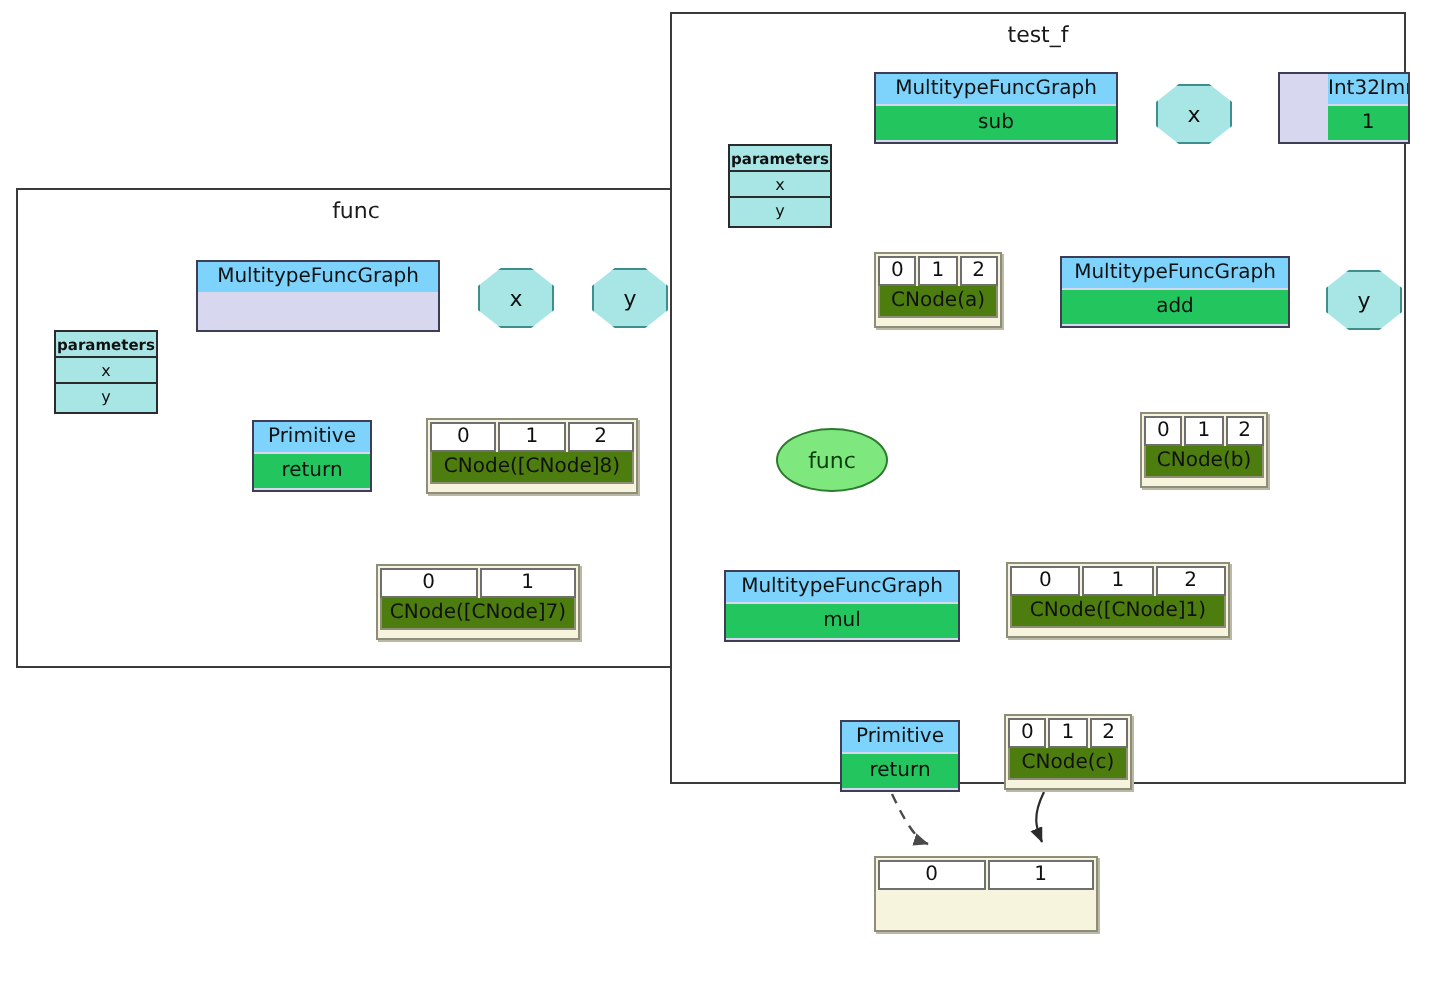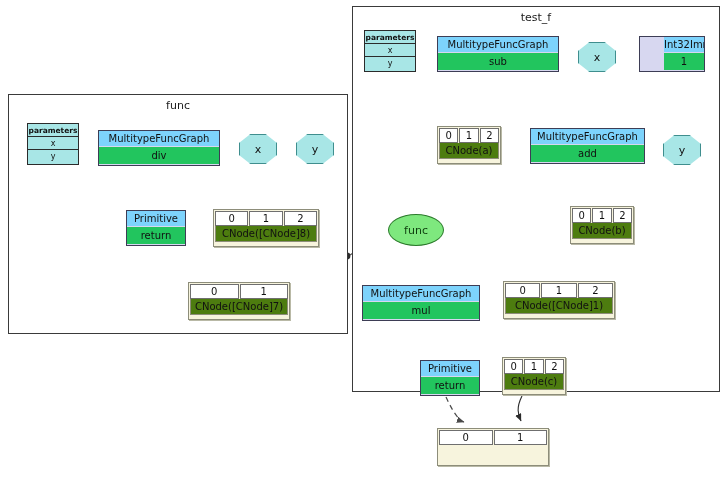--- a/index.html
+++ b/index.html
@@ -28,20 +28,21 @@
   }
 
   
   .node{position:absolute;box-sizing:border-box;}
 
   
   .params{
     border:1px solid #2b2b2b;
     background:#a8e6e6;
     box-sizing:border-box;
+    margin-top:42px;
   }
   .params .row{
     border-bottom:1px solid #2b2b2b;
     text-align:center;
     font-size:8px;
     color:#111;
     line-height:13px;
     height:13px;
     box-sizing:border-box;
   }
@@ -195,39 +196,38 @@
     
     <path d="M446,397 C452,410 458,420 464,422" fill="none" stroke="#4a4a4a" stroke-width="1.2" stroke-dasharray="5,4" marker-end="url(#ahd)"></path>
     
     <path d="M522,396 C516,408 518,414 521,421" fill="none" stroke="#2b2b2b" stroke-width="1.1" marker-end="url(#ah)"></path>
   </svg>
 
   <div class="cluster" style="left:8px;top:94px;width:340px;height:240px;">
     <div class="cluster-title">func</div>
   </div>
 
-  <div class="cluster" style="left:352px;top:6px;width:368px;height:386px;">
+  <div class="cluster" style="left:335px;top:6px;width:368px;height:386px;">
     <div class="cluster-title">test_f</div>
   </div>
 
   <div class="node params" style="left:27px;top:123px;width:52px;height:42px;">
     <div class="row hdr">parameters</div>
     <div class="row">x</div>
     <div class="row">y</div>
   </div>
 
   <div class="node params" style="left:364px;top:30px;width:52px;height:42px;">
     <div class="row hdr">parameters</div>
     <div class="row">x</div>
     <div class="row">y</div>
   </div>
 
   <div class="node fgbox" style="left:98px;top:130px;width:122px;height:36px;">
     <div class="t">MultitypeFuncGraph</div>
-    <div class="b">div</div>
   </div>
 
   <div class="node fgbox" style="left:126px;top:210px;width:60px;height:36px;">
     <div class="t">Primitive</div>
     <div class="b">return</div>
   </div>
 
   <div class="node fgbox" style="left:437px;top:36px;width:122px;height:36px;">
     <div class="t">MultitypeFuncGraph</div>
     <div class="b">sub</div>

